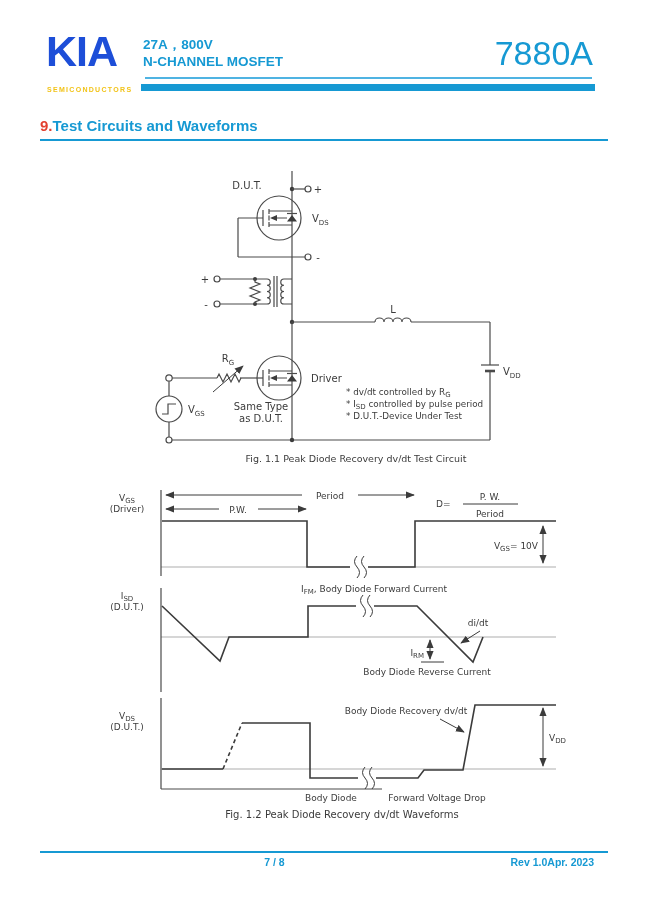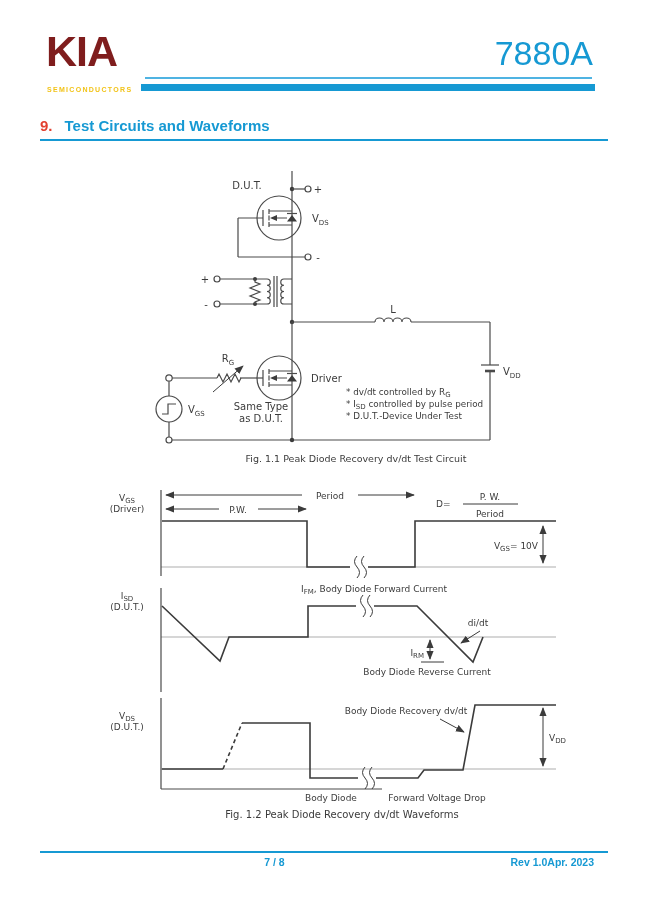--- a/index.html
+++ b/index.html
@@ -1,31 +1,31 @@
 <!DOCTYPE html>
 <html><head>
 <meta charset="utf-8">
 <style>
   html,body{margin:0;padding:0;background:#e8e8e8;}
   .page{position:relative;width:649px;height:917px;background:#ffffff;margin:0 auto;
         font-family:"Liberation Sans",sans-serif;overflow:hidden;}
   
   .logo{position:absolute;left:46px;top:30px;font-size:43px;font-weight:bold;
-        color:#7f1d1d;letter-spacing:-1px;line-height:1;}
+        color:#1d4ed8;letter-spacing:-1px;line-height:1;}
   .logo-sub{position:absolute;left:47px;top:86px;font-size:7px;font-weight:bold;
         color:#F2C318;letter-spacing:1.3px;}
   .subtitle{position:absolute;left:143px;top:36px;font-size:13.5px;font-weight:bold;
         color:#1699D3;line-height:17px;}
   .partno{position:absolute;right:56px;top:34px;font-size:34px;color:#1699D3;}
   .rule-thin{position:absolute;left:145px;top:77px;width:447px;height:2px;background:#4FB3E2;}
   .rule-thick{position:absolute;left:141px;top:84px;width:454px;height:7px;background:#1699D3;}
   
   .section{position:absolute;left:40px;top:117px;font-size:15px;font-weight:600;}
   .section .num{color:#E2402F;}
-  .section .ttl{color:#1699D3;margin-left:12px;}
+  .section .ttl{color:#1699D3;}
   .section-rule{position:absolute;left:40px;top:139px;width:568px;height:2px;background:#1699D3;}
   
   .footer-rule{position:absolute;left:40px;top:851px;width:568px;height:2px;background:#1699D3;}
   .footer-page{position:absolute;left:0;top:856px;width:549px;text-align:center;
         font-size:10.5px;font-weight:bold;color:#1699D3;}
   .footer-rev{position:absolute;right:55px;top:856px;font-size:10.5px;font-weight:bold;color:#1699D3;}
   .footer-rev span{}
   
   .fig{position:absolute;left:0;}
   svg text{font-family:"DejaVu Sans",sans-serif;fill:#3b3b3b;}
@@ -41,20 +41,24 @@
   .blk{fill:#3b3b3b;}
   .term{fill:#ffffff;stroke:#4a4a4a;stroke-width:1.2;}
 </style>
 </head>
 <body>
 
 <div class="page">
 
   <div class="logo">KIA</div>
   <div class="logo-sub">SEMICONDUCTORS</div>
+  <div class="subtitle">
+    <div>27A，800V</div>
+    <div>N-CHANNEL MOSFET</div>
+  </div>
   <div class="partno">7880A</div>
   <div class="rule-thin"></div>
   <div class="rule-thick"></div>
 
   <div class="section">
     <span class="num">9.</span><span class="ttl">Test Circuits and Waveforms</span>
   </div>
   <div class="section-rule"></div>
 
   <svg class="fig" style="top:165px" width="649" height="315" viewBox="0 0 649 315">

